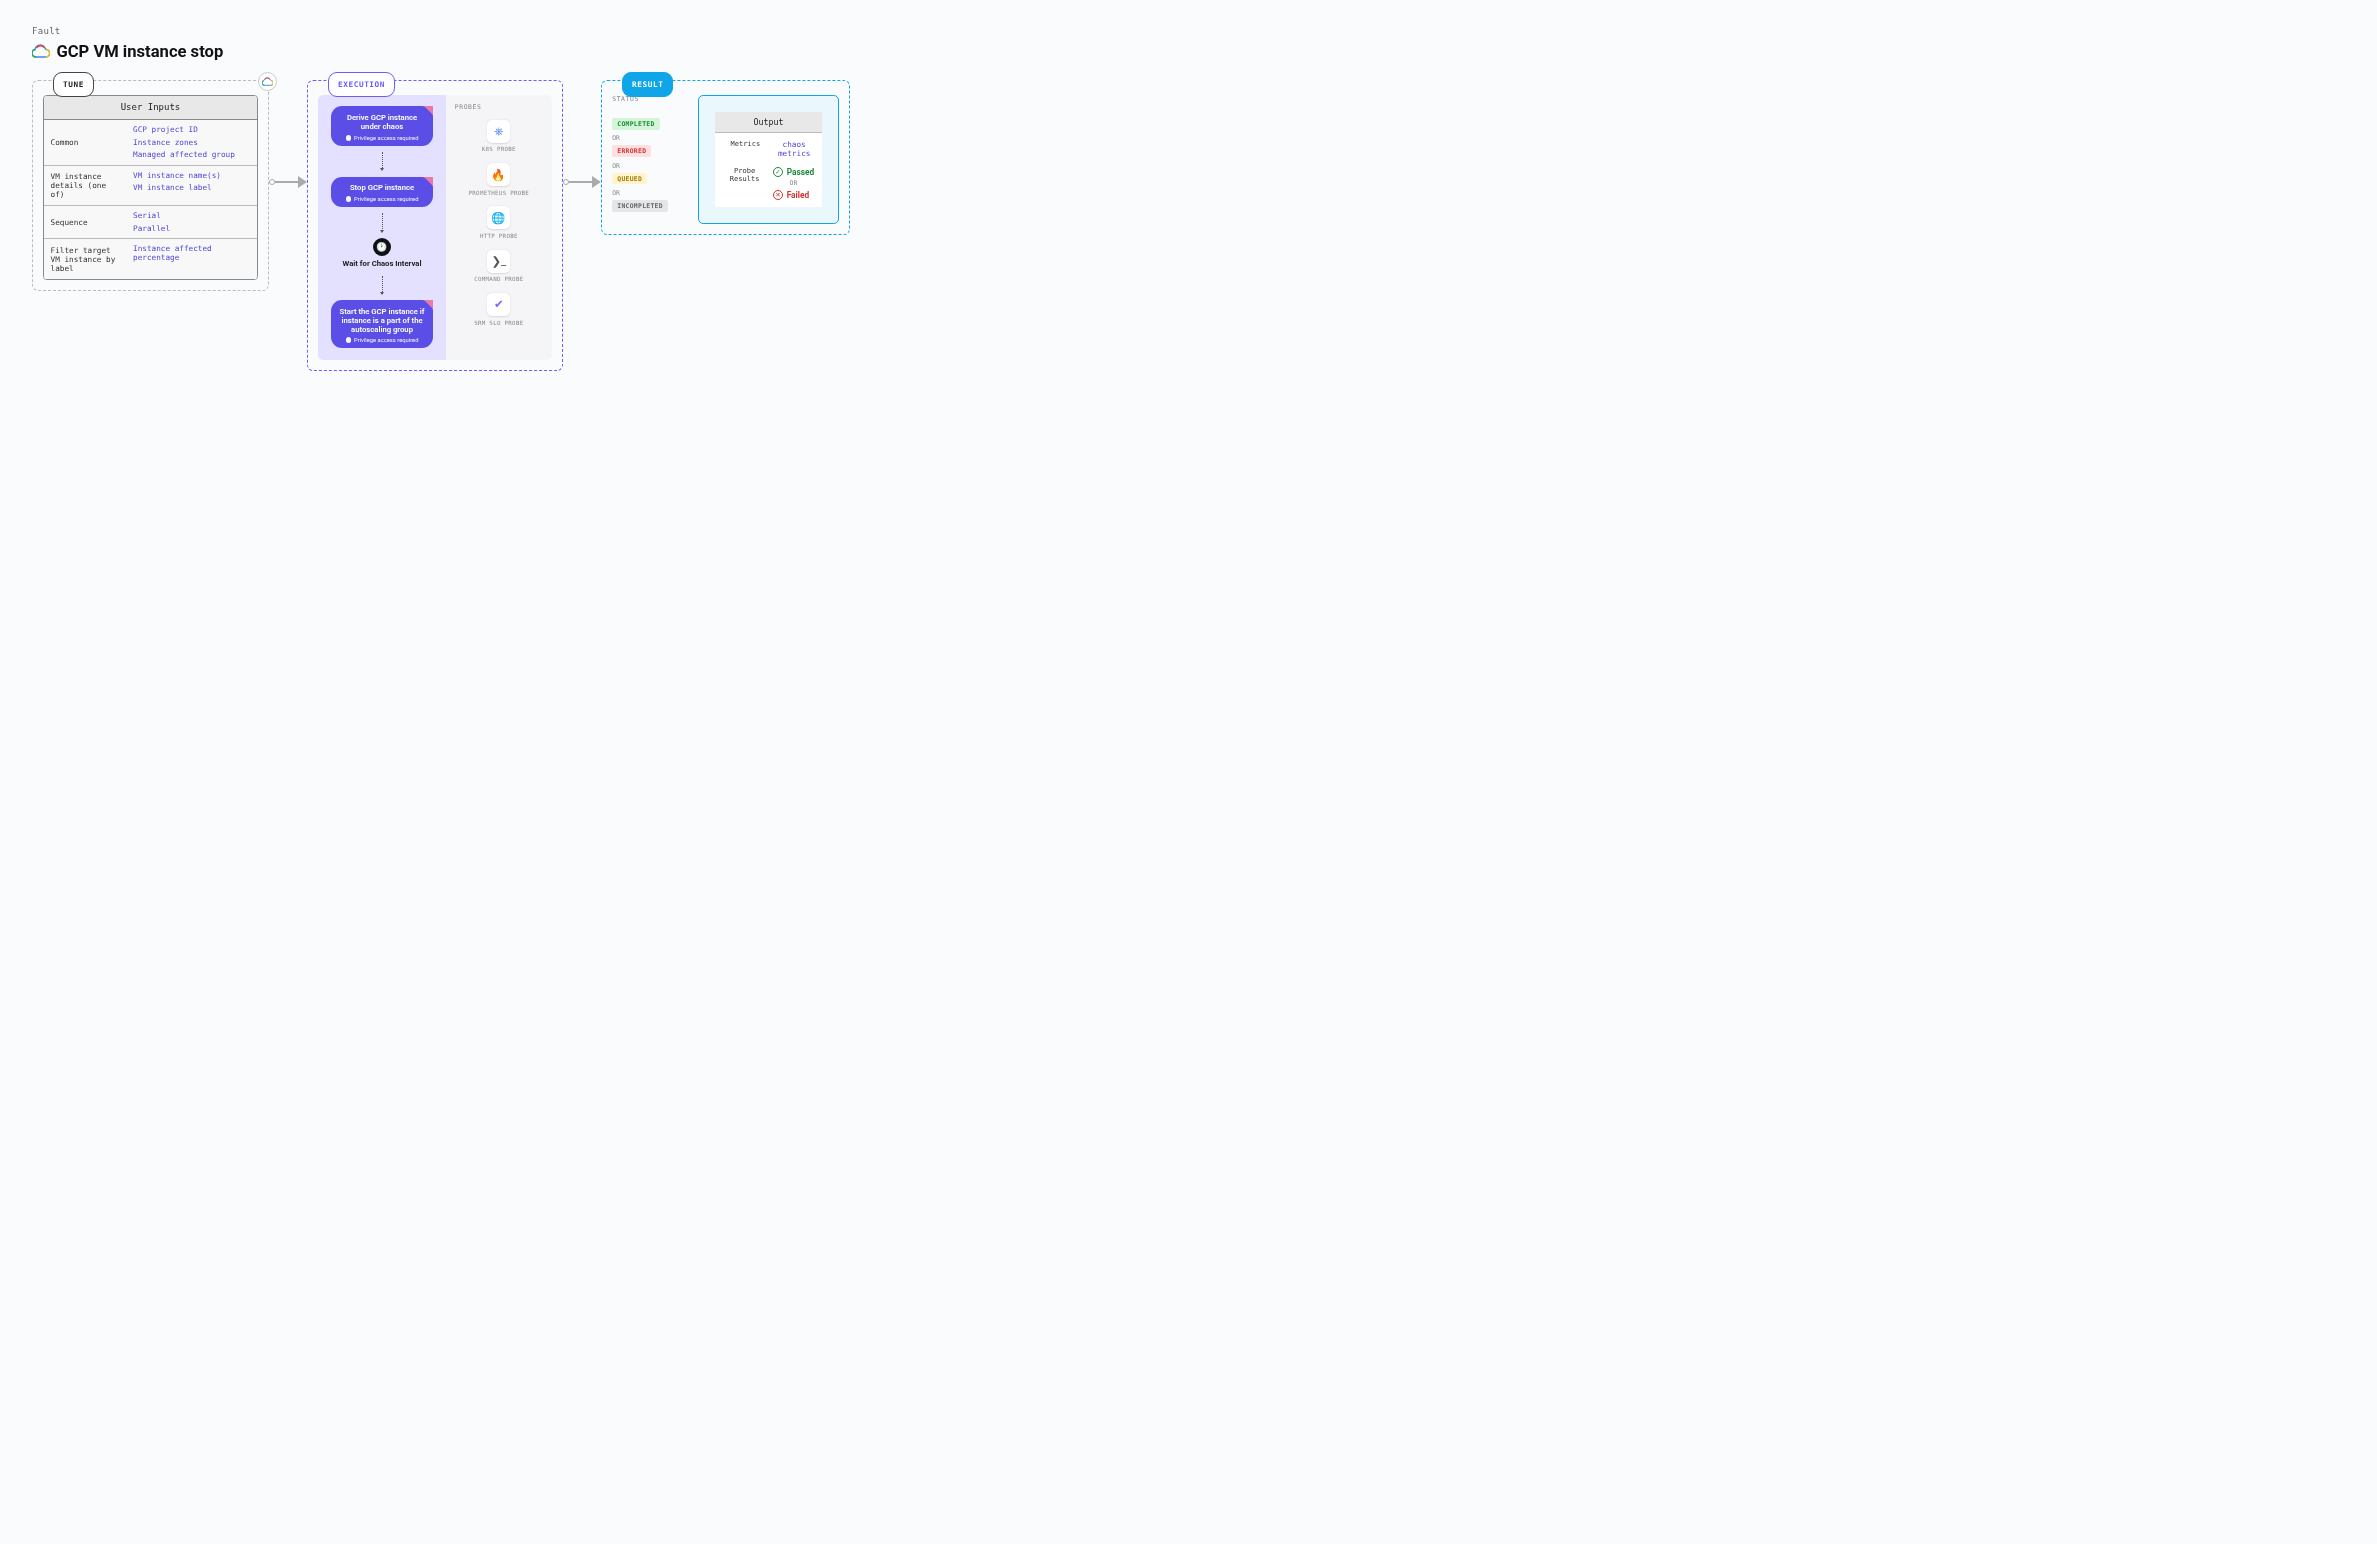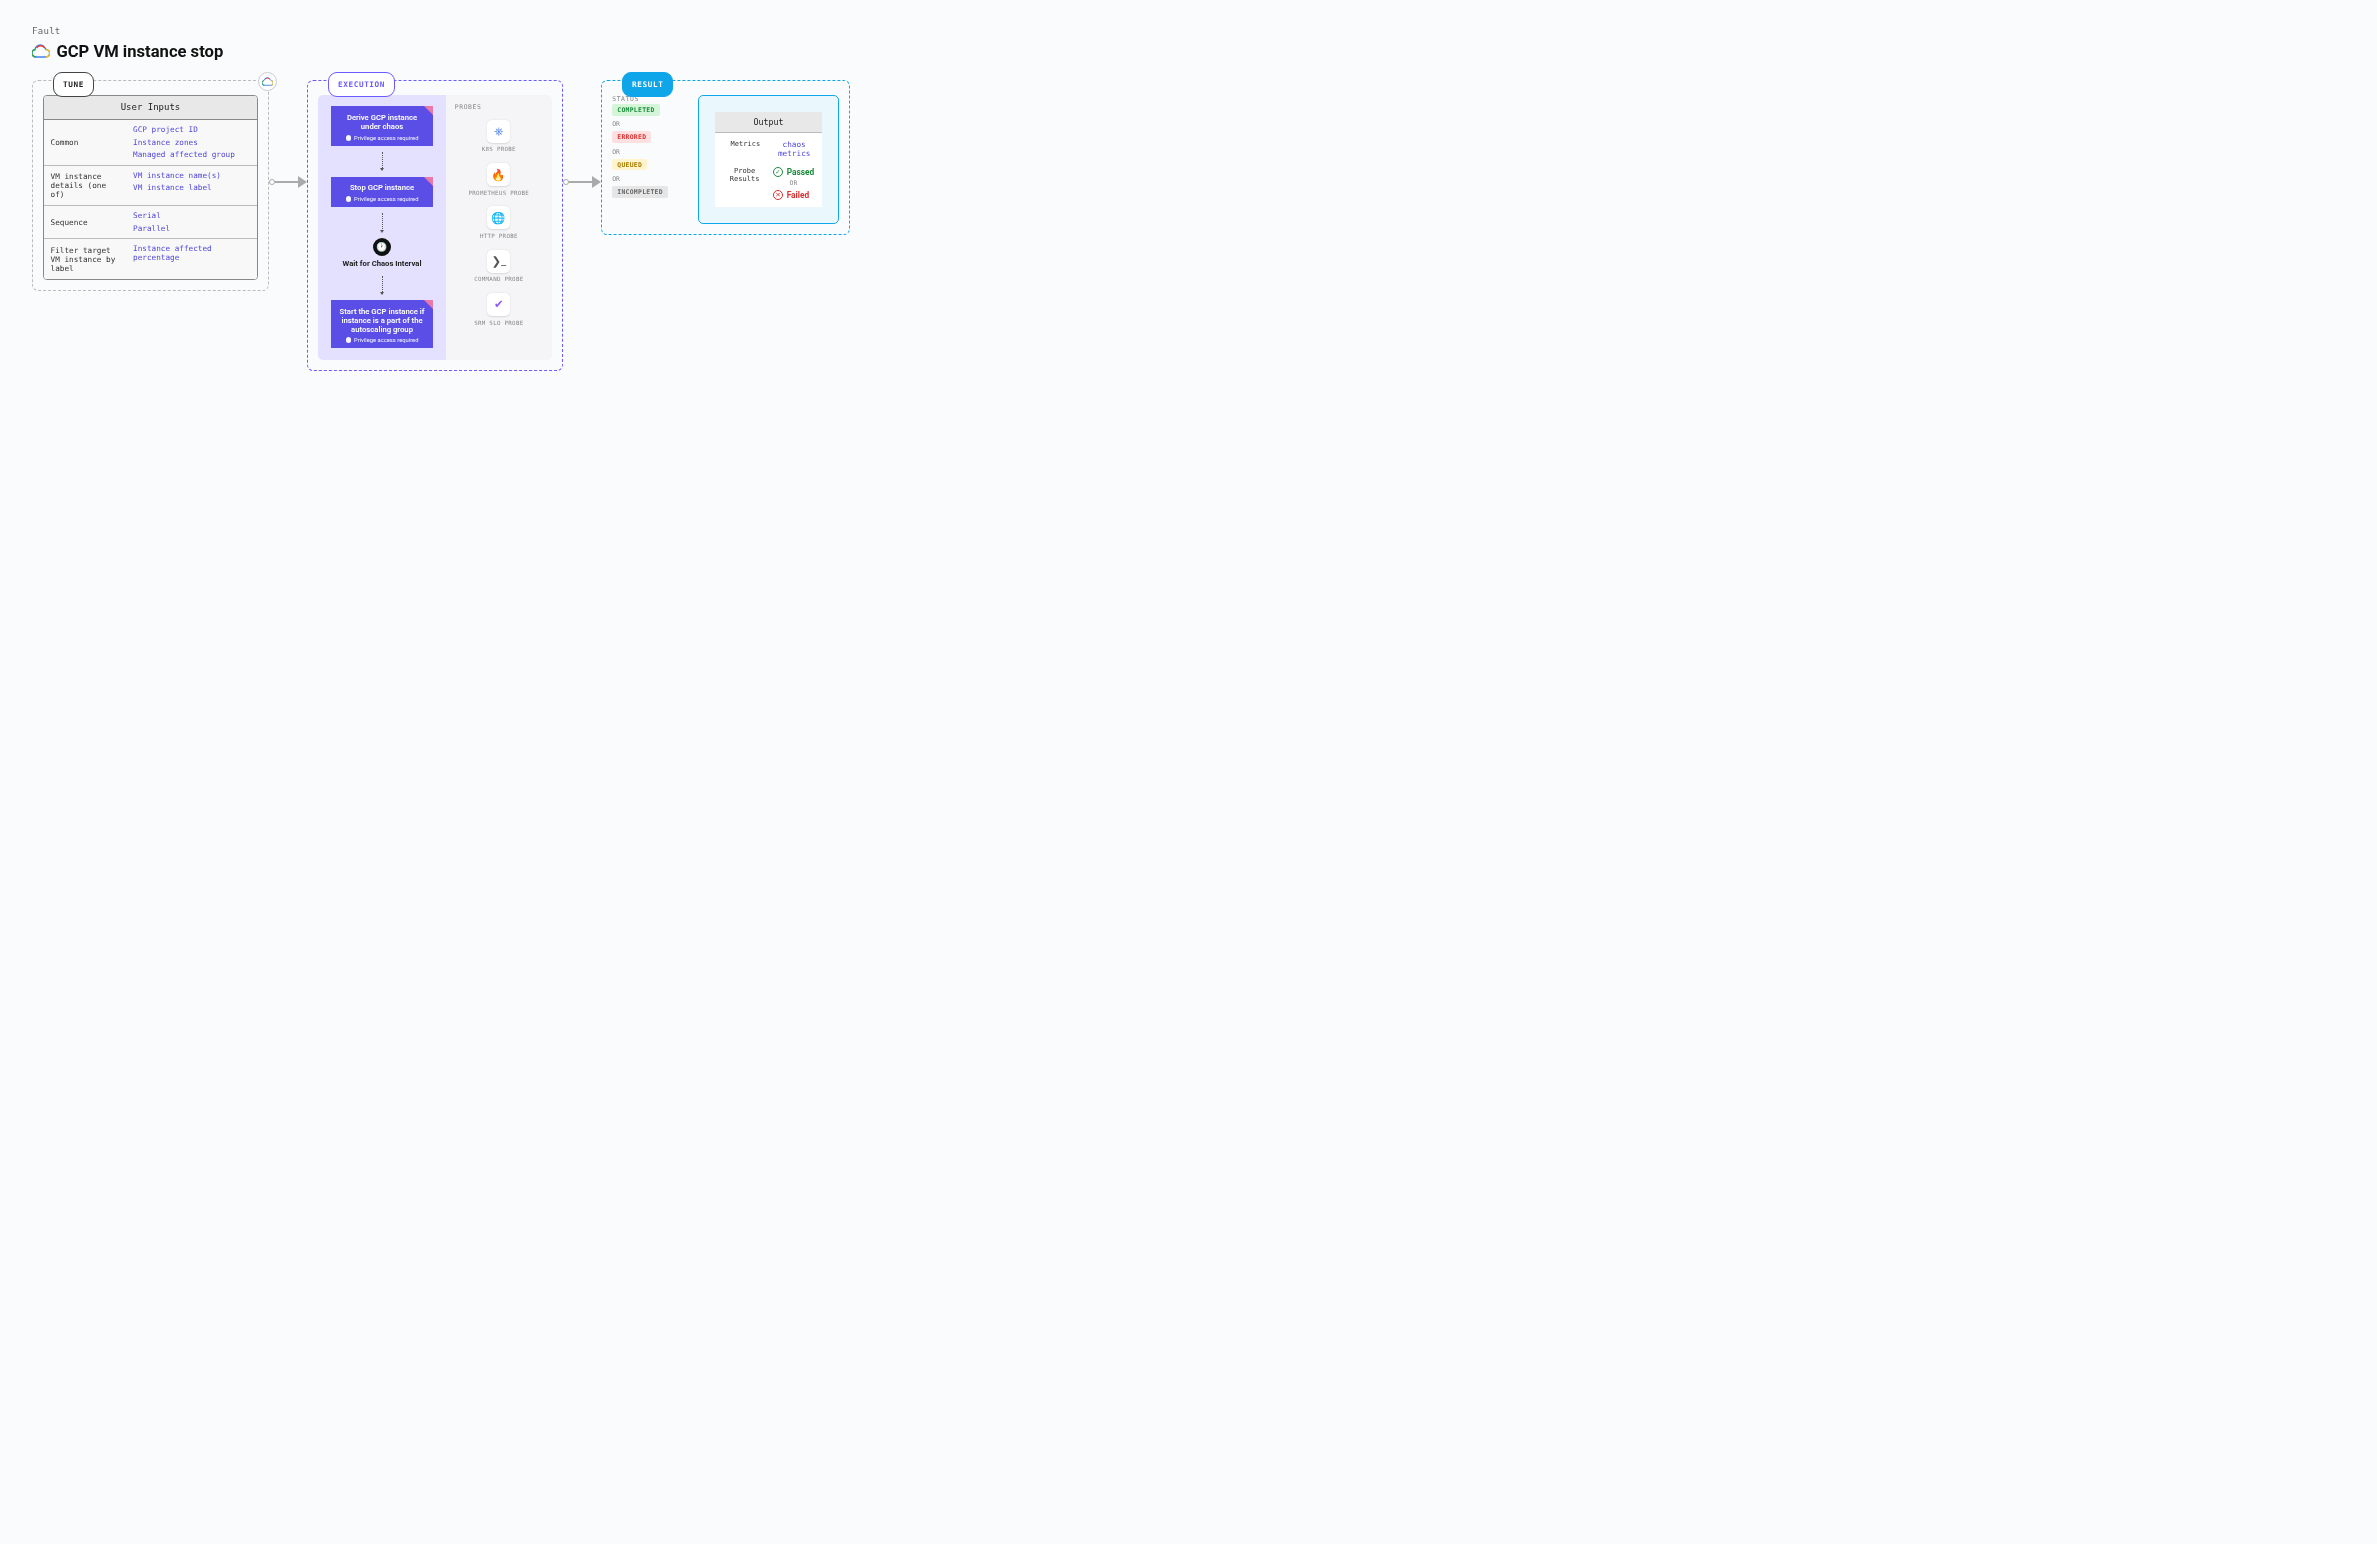--- a/index.html
+++ b/index.html
@@ -103,21 +103,21 @@
 
 .exec-left {
   flex:1.2; background:#e4e0ff; border-radius:5.1px 0 0 5.1px;
   padding:11.5px 6.4px; display:flex;flex-direction:column;align-items:center;gap:6.4px;
 }
 .exec-right {
   flex:1; background:#f5f5f7; border-radius:0 5.1px 5.1px 0;
   padding:7.7px 5.1px; display:flex;flex-direction:column;align-items:center;gap:9px;
 }
 .step-card {
-  background:#5b4ee6; color:#fff; border-radius:0;
+  background:#5b4ee6; color:#fff; border-radius:11px;
   padding:6.4px 5.1px 5.1px; width:102px; text-align:center;
   position:relative; font-size:7.7px; font-weight:600;
 }
 .step-card .priv {
   display:flex;align-items:center;justify-content:center;gap:2.6px;
   font-size:5.8px;font-weight:400;margin-top:3.8px;opacity:0.95;
 }
 .step-card .priv::before{
   content:""; width:5.8px;height:5.8px;border-radius:50%;background:#fff;
   display:inline-block;
@@ -154,21 +154,21 @@
 .probe-label{
   font-family:"SF Mono",Monaco,Consolas,monospace;
   font-size:5.8px;color:#888;letter-spacing:0.3px;text-align:center;line-height:1.3;
 }
 
 
 .result-flex{display:flex;gap:9px;}
 .status-col{width:77px;}
 .status-hdr{
   font-family:"SF Mono",Monaco,Consolas,monospace;
-  font-size:6.4px;color:#888;letter-spacing:0.6px;margin-bottom:0;
+  font-size:6.4px;color:#888;letter-spacing:0.6px;margin-bottom:14px;
 }
 .badge{
   display:inline-block;padding:1.9px 5.1px;border-radius:1.9px;
   font-family:"SF Mono",Monaco,Consolas,monospace;
   font-size:6.4px;font-weight:700;letter-spacing:0.3px;margin-bottom:2.6px;
 }
 .or{
   font-family:"SF Mono",Monaco,Consolas,monospace;
   font-size:6.4px;color:#888;margin:1.9px 0;
 }

